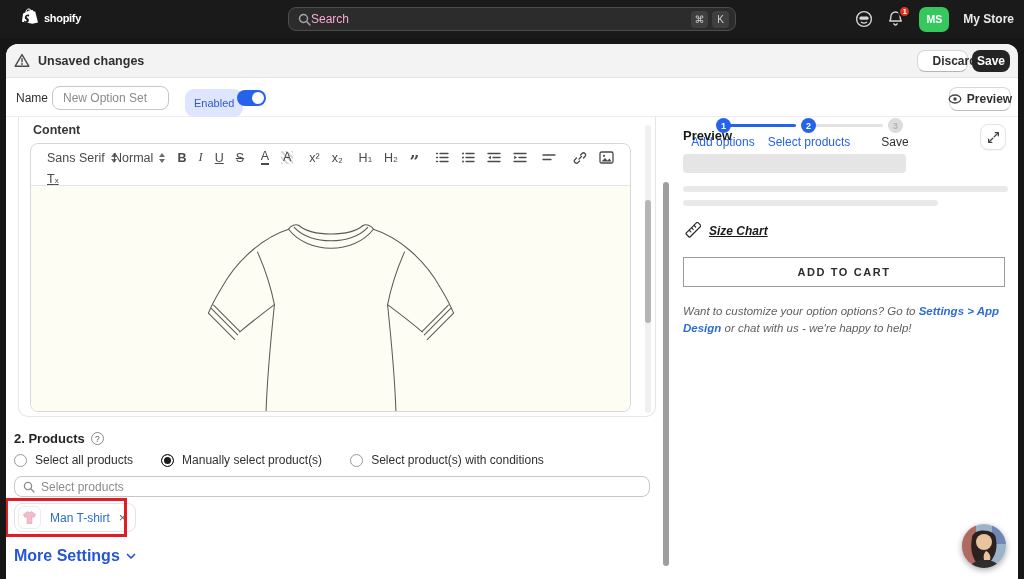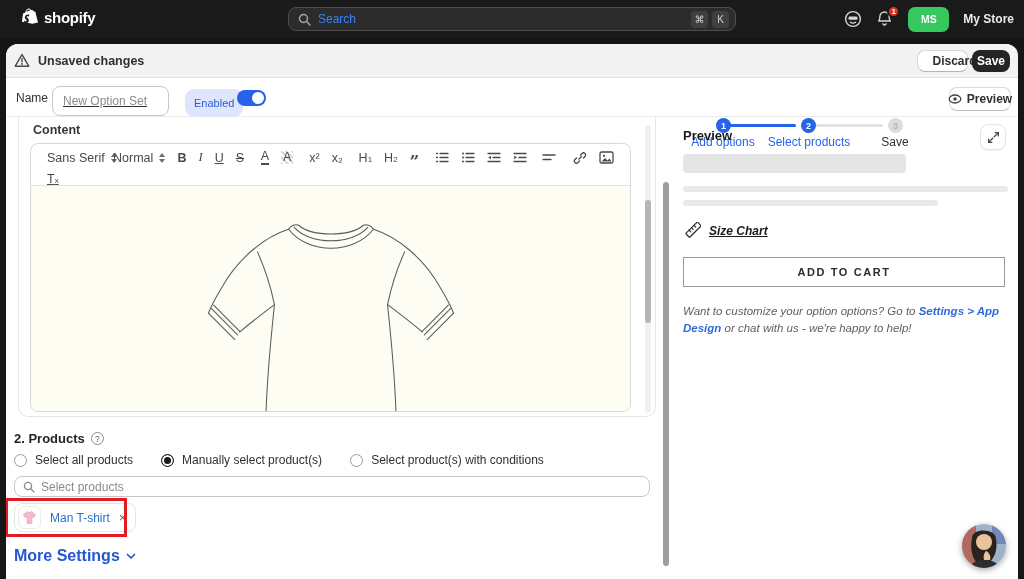--- a/index.html
+++ b/index.html
@@ -6,33 +6,33 @@
   html,body { width:1024px; height:579px; }
   body {
     font-family: "Liberation Sans", sans-serif;
     background:#161616; position:relative; overflow:hidden;
     -webkit-font-smoothing:antialiased;
   }
 
   
   .topbar { position:absolute; left:0; top:0; width:1024px; height:38px; background:#1a1a1a; }
   .logo { position:absolute; left:22px; top:8px; display:flex; align-items:center; gap:5px; }
-  .logo-word { color:#fff; font-weight:bold; font-size:15px; letter-spacing:-0.3px; }
+  .logo-word { color:#fff; font-weight:bold; font-size:11px; letter-spacing:-0.3px; }
   .tb-search { position:absolute; left:288px; top:7px; width:448px; height:24px;
     background:#2c2c2c; border:1px solid #4d4d4d; border-radius:8px;
     display:flex; align-items:center; padding:0 6px 0 9px; }
-  .tb-search-text { color:#3b82f6; font-size:12px; margin-left:7px; flex:1; }
+  .tb-search-text { color:#f9a8d4; font-size:12px; flex:1; }
   .keycap { width:17px; height:17px; background:#3f3f3f; border-radius:4px; color:#cfcfcf;
     font-size:10px; display:flex; align-items:center; justify-content:center; margin-left:4px; }
   .tb-right { position:absolute; right:10px; top:0; height:38px; display:flex; align-items:center; gap:14px; }
   .bell-wrap { position:relative; width:18px; height:18px; }
   .badge { position:absolute; top:-5px; right:-6px; min-width:13px; height:13px; background:#e0321f;
     border:2px solid #1a1a1a; border-radius:8px; color:#fff; font-size:8px; font-weight:bold;
     display:flex; align-items:center; justify-content:center; padding:0 2px; }
-  .store-avatar { width:41px; height:25px; border-radius:7px; background:#36c75e; color:#ffffff;
+  .store-avatar { width:30px; height:25px; border-radius:7px; background:#36c75e; color:#ffffff;
     font-size:10.5px; font-weight:bold; display:flex; align-items:center; justify-content:center; }
   .store-name { color:#e9e9e9; font-size:12px; font-weight:600; }
 
   
   .frame { position:absolute; left:6px; right:6px; top:44px; bottom:0; background:#fff;
     border-radius:12px 12px 0 0; overflow:hidden; }
 
   
   .ctxbar { position:absolute; left:0; right:0; top:0; height:34px; background:#f3f3f3;
     border-bottom:1px solid #e3e3e3; display:flex; align-items:center; }
@@ -41,23 +41,23 @@
     border:1px solid #d6d6d6; border-bottom-color:#b5b5b5; border-radius:8px; font-size:12px; font-weight:600;
     color:#303030; display:flex; align-items:center; justify-content:center;padding-left:24px; }
   .btn-save { position:absolute; left:966px; top:6px; width:38px; height:22px; background:#242424;
     border-radius:8px; font-size:12px; font-weight:600; color:#fff;
     display:flex; align-items:center; justify-content:center; }
 
   
   .hdr { position:absolute; left:0; right:0; top:34px; height:39px; background:#fff;
     border-bottom:1px solid #ececec; }
   .name-label { position:absolute; left:10px; top:13px; font-size:12px; color:#303030; }
-  .name-input { position:absolute; left:46px; top:8px; width:117px; height:30px; border:1px solid #c6c6c6;
+  .name-input { position:absolute; left:46px; top:8px; width:117px; height:24px; border:1px solid #c6c6c6;
     border-radius:8px; padding:0 10px; font-size:12px; color:#303030; outline:none;
-    font-family:"Liberation Sans",sans-serif;text-decoration:underline; }
+    font-family:"Liberation Sans",sans-serif; }
   .name-input::placeholder { color:#8b8b8b; }
   .status-badge { position:absolute; left:179px; top:11px; height:28px; padding:0 9px; background:#dfe5fc;
     border-radius:9px; color:#2a5bd7; font-size:11px; display:flex; align-items:center; }
   .toggle { position:absolute; left:231px; top:12px; width:29px; height:16px; background:#2563eb;
     border-radius:9px; }
   .toggle .knob { position:absolute; right:2px; top:2px; width:12px; height:12px; background:#fff; border-radius:50%; }
 
   
   .stepper { position:absolute; left:648px; top:40px; width:300px; height:28px; }
   .step-line { position:absolute; top:6px; height:3px; border-radius:2px; }

